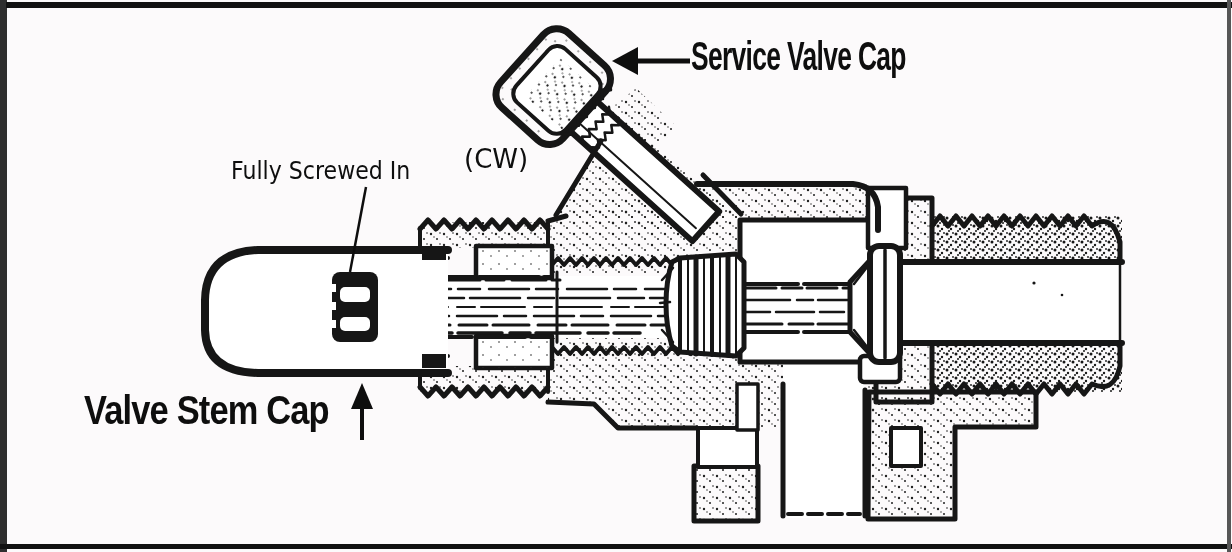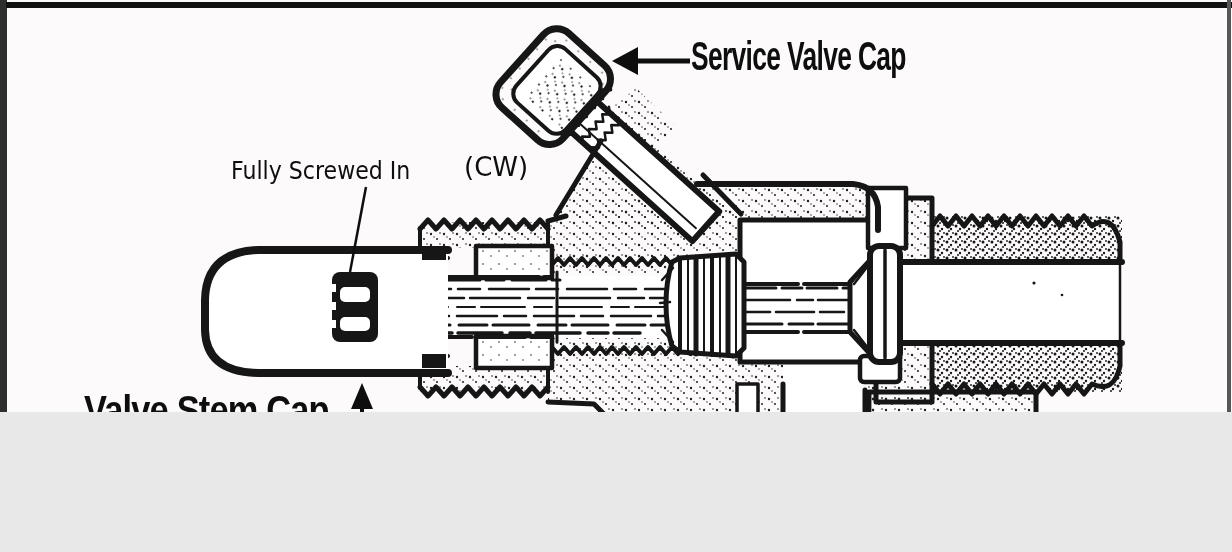--- a/index.html
+++ b/index.html
@@ -1,28 +1,28 @@
 <!DOCTYPE html>
 <html><head>
 <meta charset="utf-8">
 <style>
   html,body{margin:0;padding:0;background:#e8e8e8;}
   .stage{
-    position:relative;width:1232px;height:412px;margin:0 auto;
+    position:relative;width:1232px;height:552px;margin:0 auto;
     background:#fcfafb;overflow:hidden;
     font-family:"Liberation Sans",sans-serif;
   }
   svg.draw{position:absolute;left:0;top:0;}
   .lbl{position:absolute;color:#0e0e0e;white-space:nowrap;transform-origin:0 0;}
   .lbl-bold{font-weight:bold;font-family:"Liberation Sans",sans-serif;}
   .lbl-hand{font-family:"DejaVu Sans",sans-serif;}
   #lbl-service{left:691px;top:38px;font-size:40px;line-height:36px;letter-spacing:-1px;transform:scale(.66,1);}
   #lbl-stem{left:84px;top:391px;font-size:41px;line-height:38px;letter-spacing:-1px;transform:scale(.84,1);}
   #lbl-fully{left:231px;top:157px;font-size:24px;line-height:28px;transform:scale(.92,1);}
-  #lbl-cw{left:464px;top:152px;font-size:26px;line-height:30px;}
+  #lbl-cw{left:464px;top:144px;font-size:26px;line-height:30px;}
 </style>
 </head>
 <body>
 
 <div class="stage">
 
 <svg class="draw" width="1232" height="552" viewBox="0 0 1232 552">
   <defs>
     <pattern id="st" width="13" height="11" patternUnits="userSpaceOnUse">
       <circle cx="2" cy="3" r="1.2" fill="#1f1f1f"></circle>

